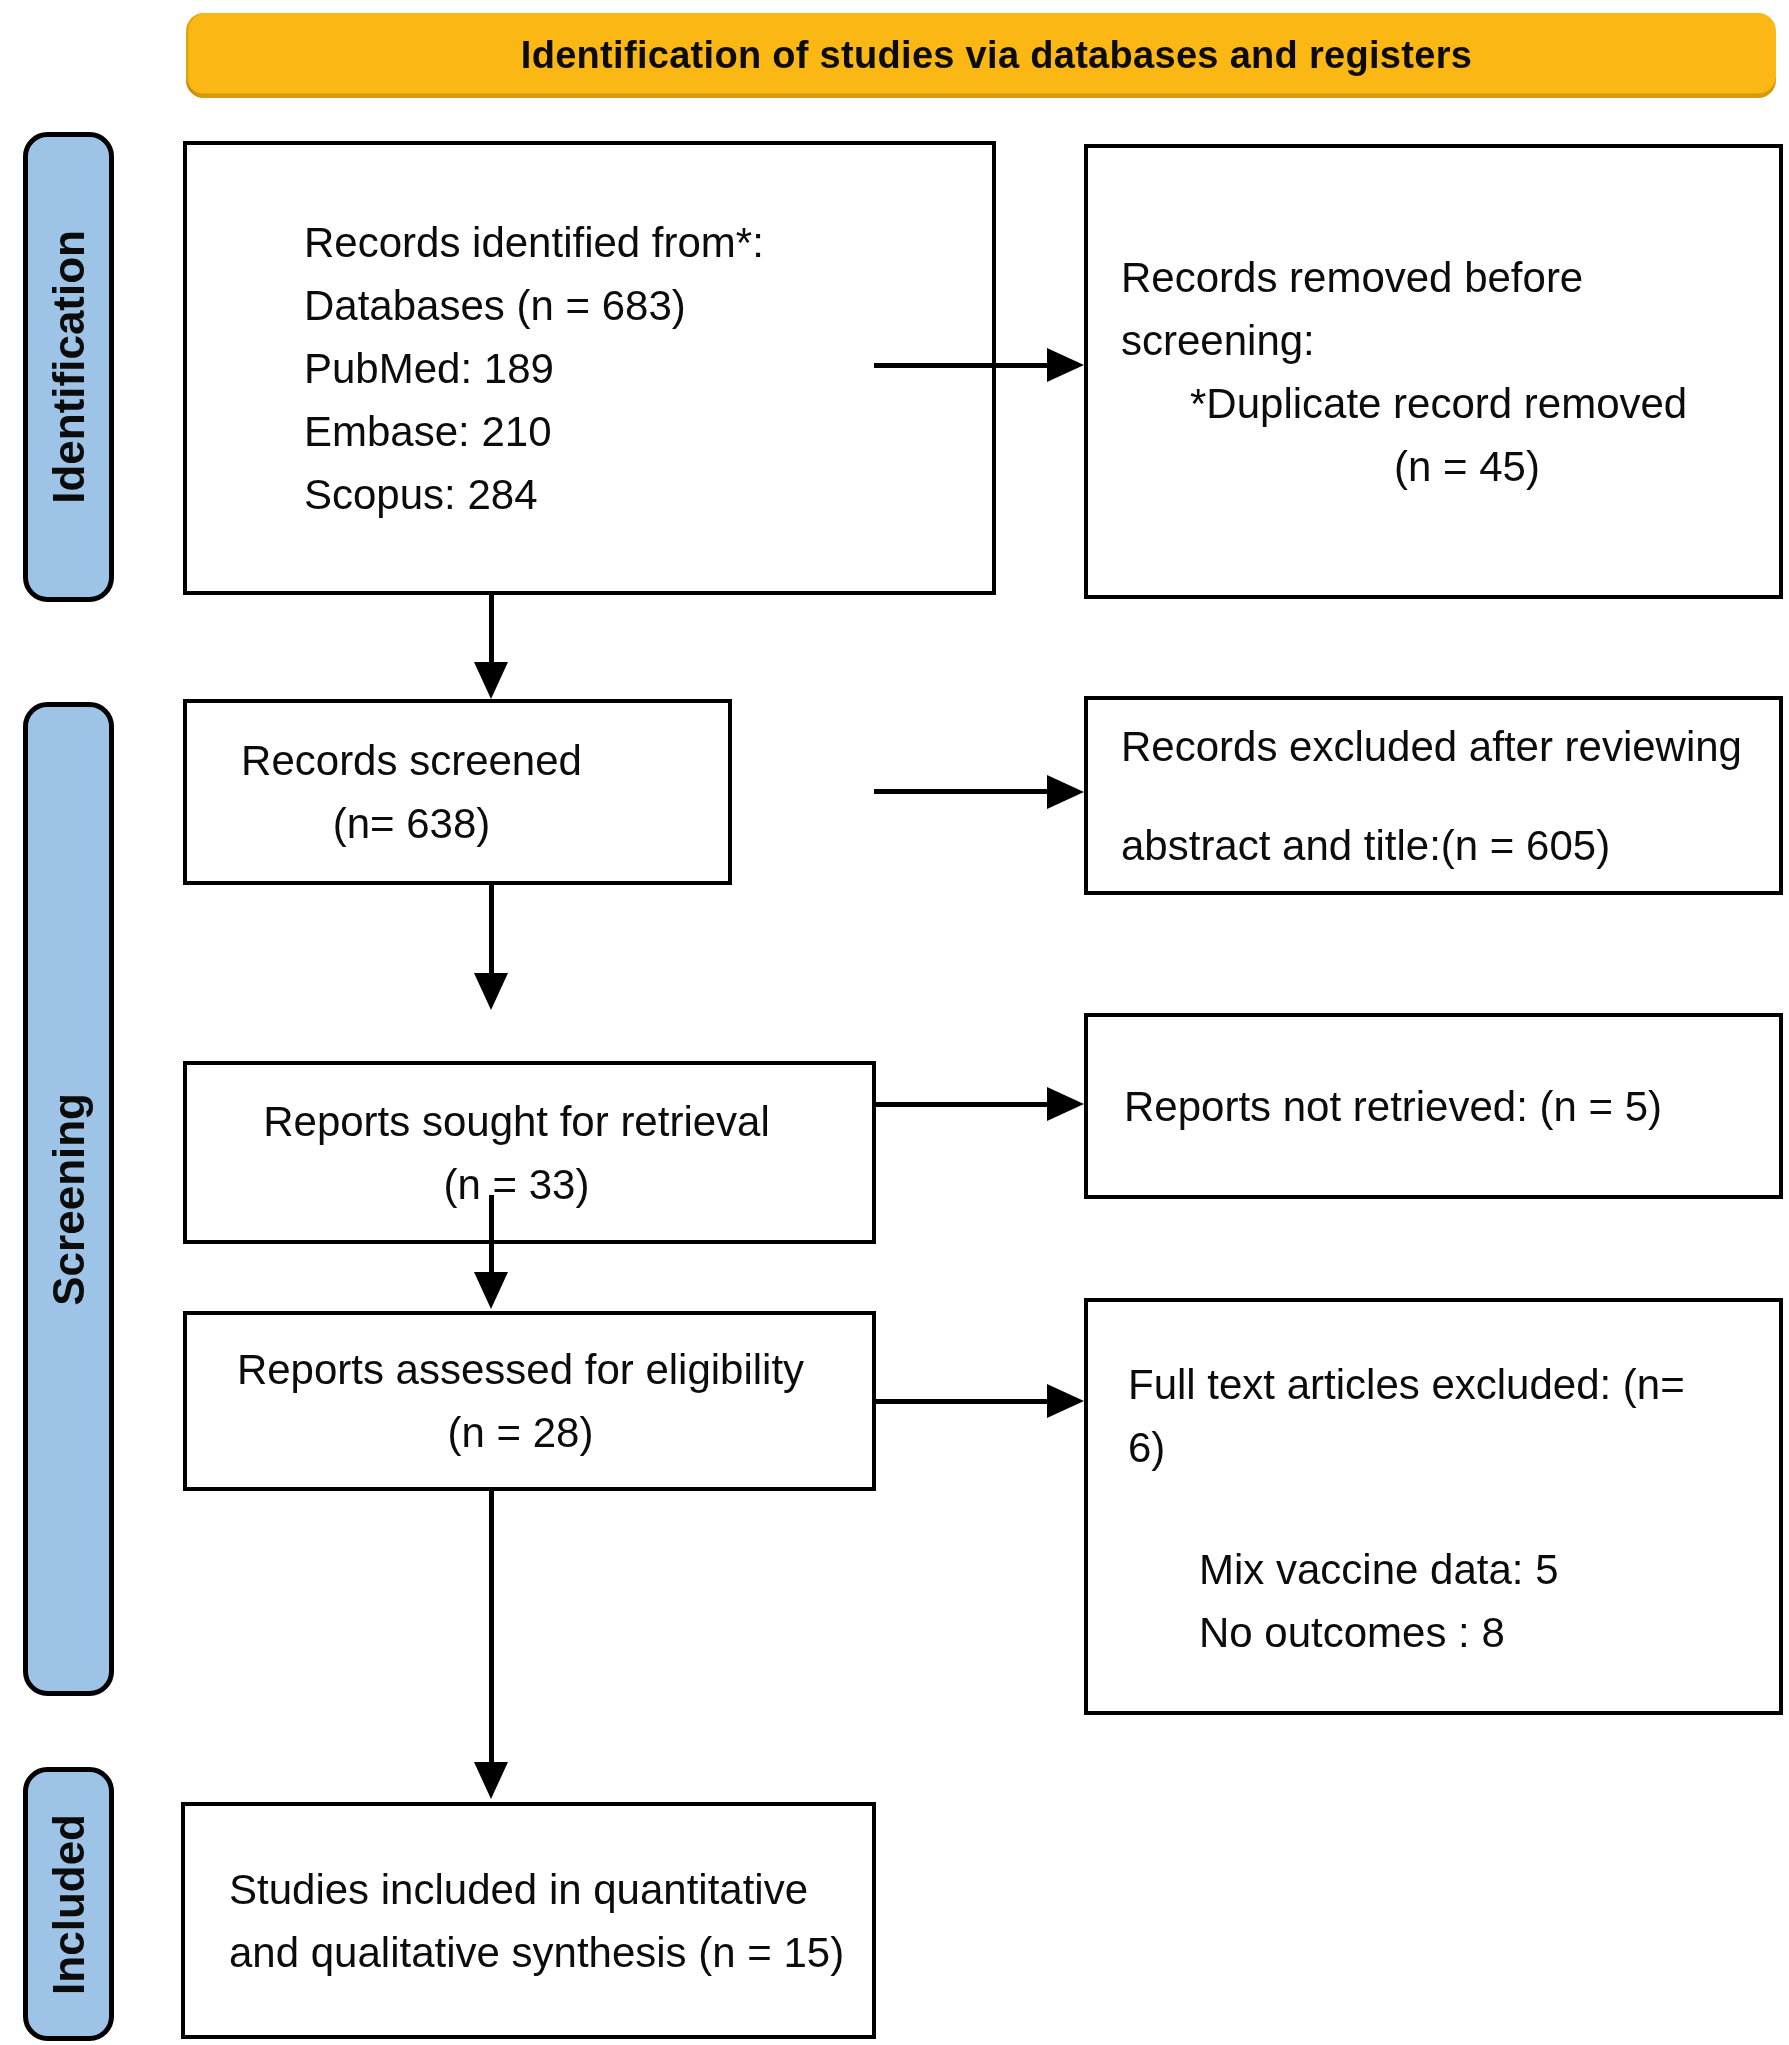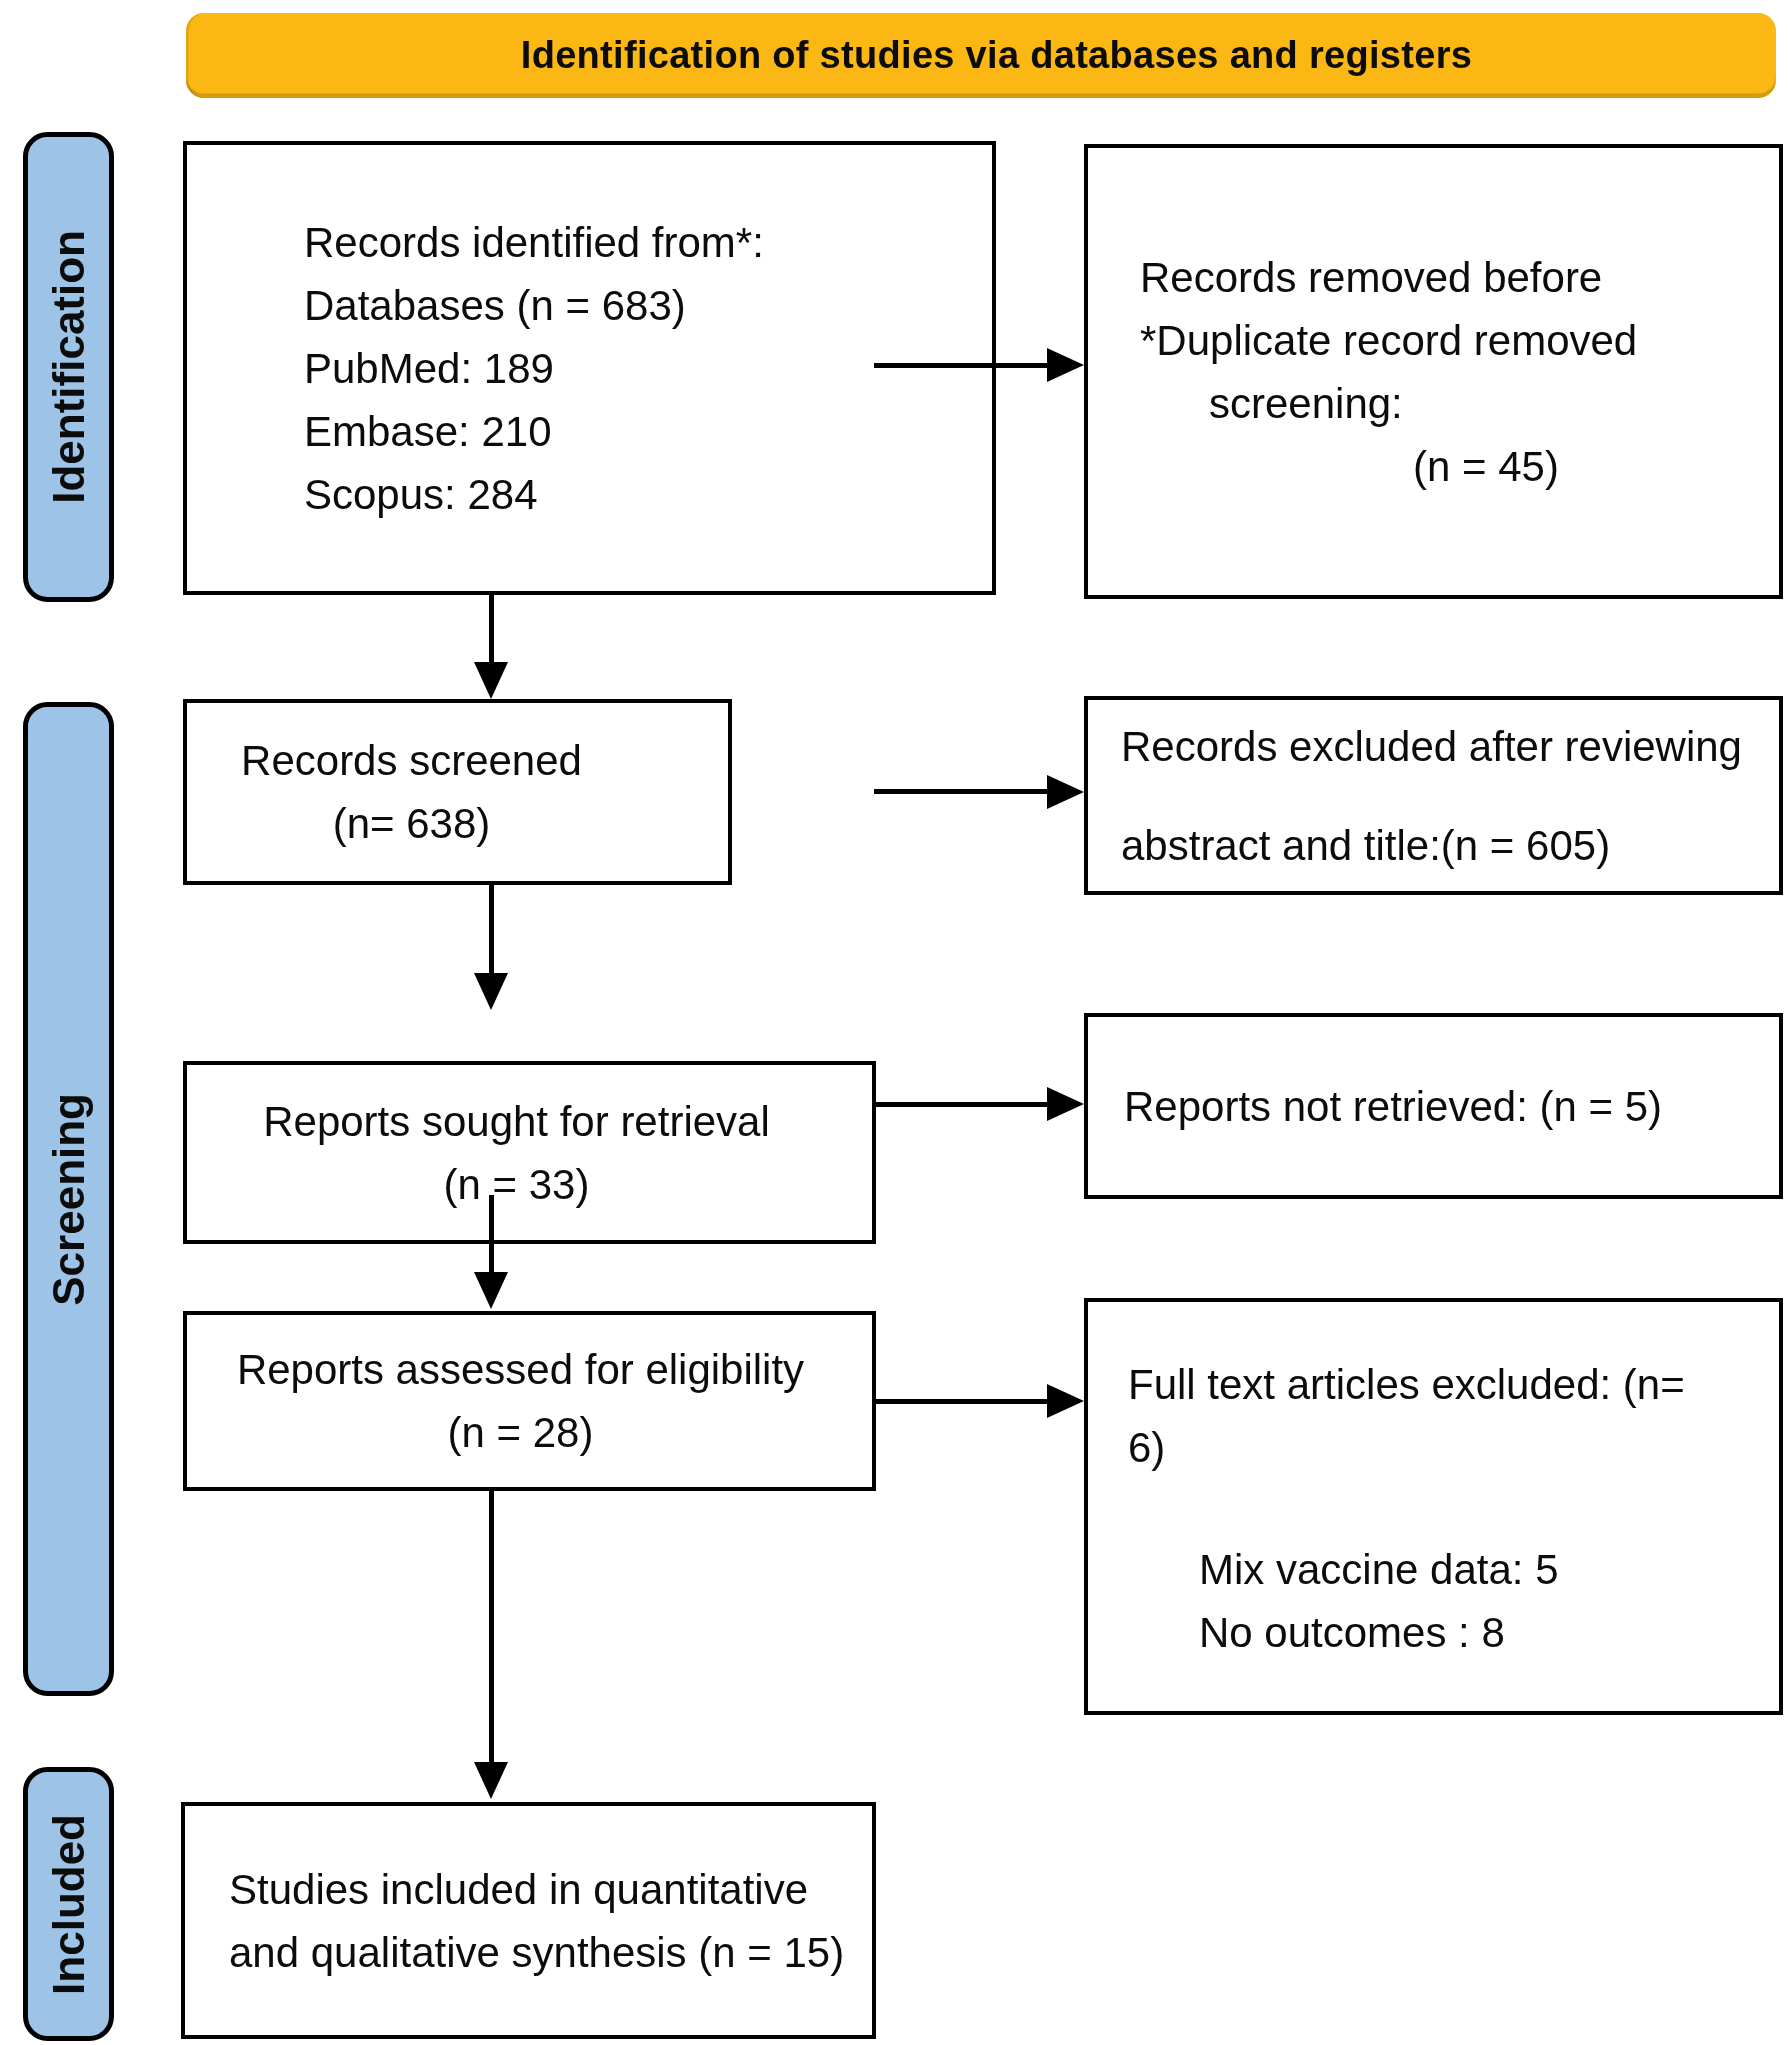--- a/index.html
+++ b/index.html
@@ -46,21 +46,21 @@
     display:flex;flex-direction:column;justify-content:center;
   }
   .box .line{font-size:42px;line-height:1.5;white-space:nowrap;}
 
   #b-records-identified{left:183px;top:141px;width:813px;height:454px;padding-left:117px;}
   #b-records-screened{left:183px;top:699px;width:549px;height:186px;text-align:center;padding-right:92px;}
   #b-reports-sought{left:183px;top:1061px;width:693px;height:183px;text-align:center;padding-right:26px;}
   #b-reports-assessed{left:183px;top:1311px;width:693px;height:180px;text-align:center;padding-right:18px;}
   #b-studies-included{left:181px;top:1802px;width:695px;height:237px;padding-left:44px;justify-content:center;}
 
-  #b-records-removed{left:1084px;top:144px;width:699px;height:455px;padding-left:52px;}
+  #b-records-removed{left:1084px;top:144px;width:699px;height:455px;padding-left:33px;}
   #b-records-removed .line:nth-child(3){padding-left:69px;}
   #b-records-removed .line:nth-child(4){padding-left:273px;}
   #b-records-excluded{left:1084px;top:696px;width:699px;height:199px;padding-left:33px;gap:36px;}
   #b-reports-not-retrieved{left:1084px;top:1013px;width:699px;height:186px;padding-left:36px;}
   #b-fulltext-excluded{left:1084px;top:1298px;width:699px;height:417px;padding-left:40px;justify-content:flex-start;padding-top:51px;}
   #b-fulltext-excluded .spacer{height:59px;}
   #b-fulltext-excluded .reason{padding-left:71px;}
 
   
   .stem-v{position:absolute;width:4.5px;background:var(--line-color);}
@@ -127,22 +127,22 @@
     <div class="line">(n = 28)</div>
   </div>
 
   <div class="box" id="b-studies-included">
     <div class="line">Studies included in quantitative</div>
     <div class="line">and qualitative synthesis (n = 15)</div>
   </div>
 
   <div class="box" id="b-records-removed">
     <div class="line">Records removed before</div>
+    <div class="line">screening:</div>
     <div class="line">*Duplicate record removed</div>
-    <div class="line">screening:</div>
     <div class="line">(n = 45)</div>
   </div>
 
   <div class="box" id="b-records-excluded">
     <div class="line">Records excluded after reviewing</div>
     <div class="line">abstract and title:(n = 605)</div>
   </div>
 
   <div class="box" id="b-reports-not-retrieved">
     <div class="line">Reports not retrieved: (n = 5)</div>

